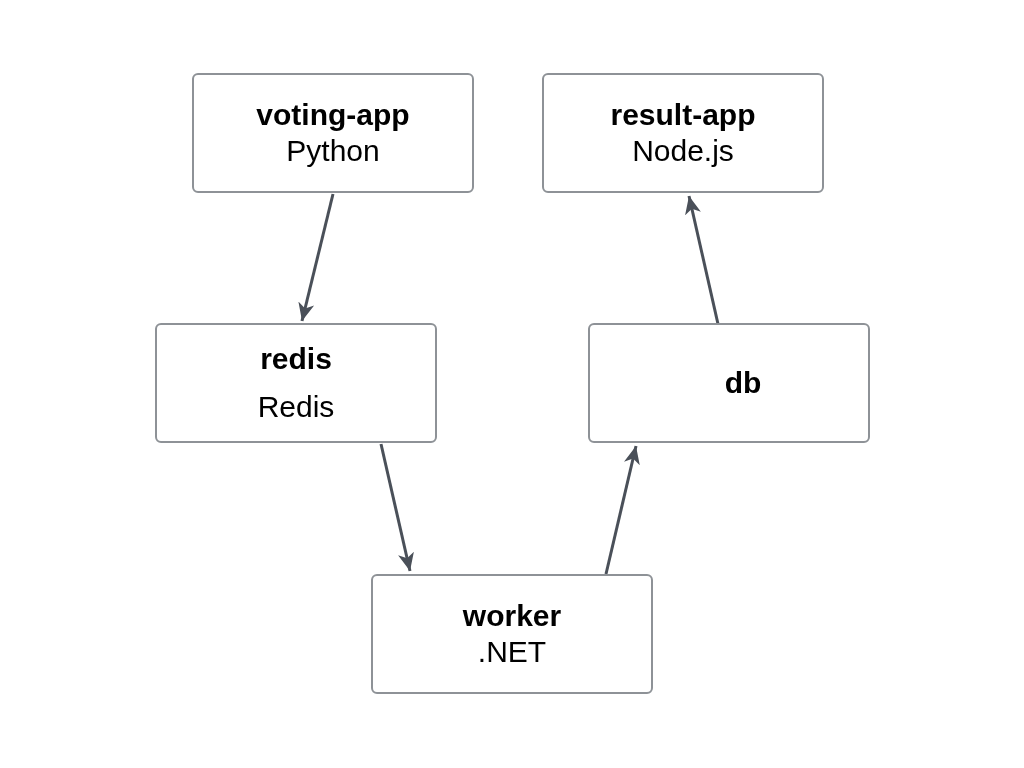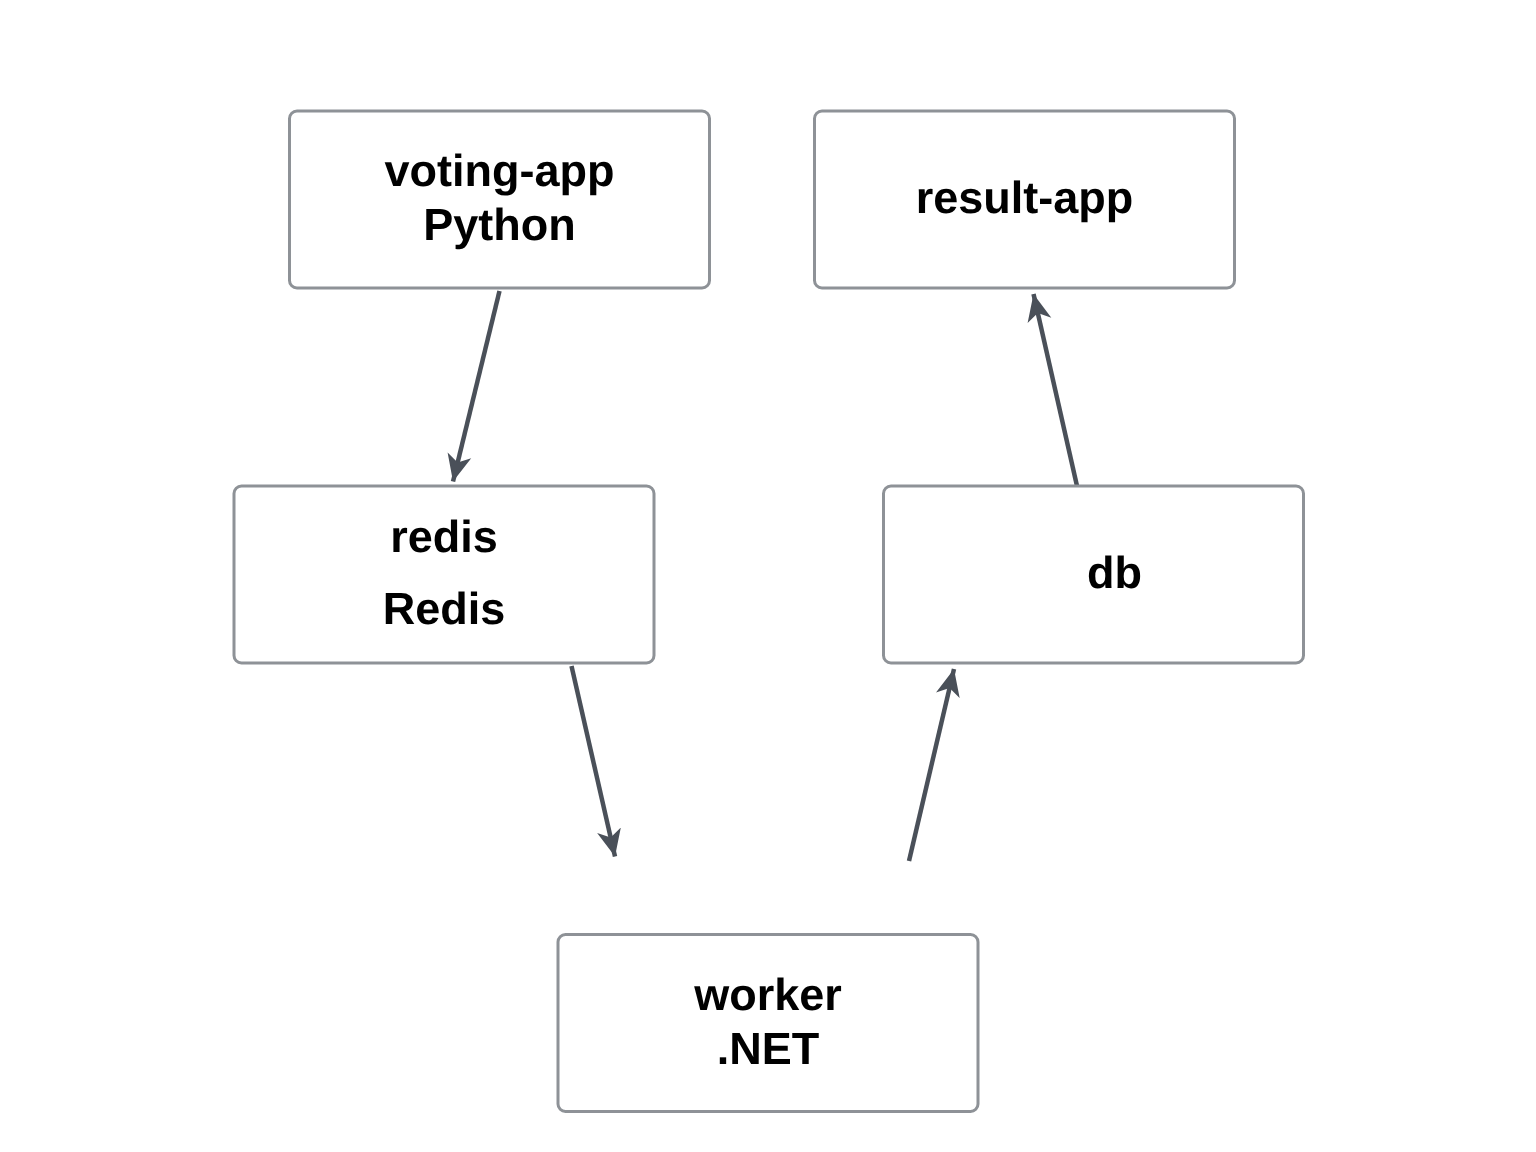--- a/index.html
+++ b/index.html
@@ -47,29 +47,29 @@
     color: var(--text-color);
   }
   .node-title {
     font-size: 30px;
     font-weight: bold;
     line-height: 36px;
     white-space: nowrap;
   }
   .node-subtitle {
     font-size: 30px;
-    font-weight: bold;
+    font-weight: normal;
     line-height: 36px;
     white-space: nowrap;
   }
   #node-voting-app { left: 192px; top: 73px; }
   #node-result-app { left: 542px; top: 73px; }
   #node-redis      { left: 155px; top: 323px; gap: 12px; }
   #node-db         { left: 588px; top: 323px; padding-left: 28px; }
-  #node-worker     { left: 371px; top: 574px; margin-top: 48px; }
+  #node-worker     { left: 371px; top: 574px; }
 </style>
 </head>
 <body>
 
 <div class="canvas">
 
   <svg class="edge-layer" width="1024" height="768" viewBox="0 0 1024 768" xmlns="http://www.w3.org/2000/svg">
     <defs>
       <marker id="arrowhead" viewBox="0 0 10 10" refX="10" refY="5" markerWidth="6" markerHeight="6" markerUnits="strokeWidth" orient="auto">
         <path class="arrowhead-shape" d="M 0 0.5 L 10 5 L 0 9.5 L 2.8 5 Z"></path>
@@ -81,20 +81,21 @@
     <line class="edge" x1="718" y1="324" x2="689" y2="196" marker-end="url(#arrowhead)"></line>
   </svg>
 
   <div class="node" id="node-voting-app">
     <div class="node-title">voting-app</div>
     <div class="node-subtitle">Python</div>
   </div>
 
   <div class="node" id="node-result-app">
     <div class="node-title">result-app</div>
+    <div class="node-subtitle">Node.js</div>
   </div>
 
   <div class="node" id="node-redis">
     <div class="node-title">redis</div>
     <div class="node-subtitle">Redis</div>
   </div>
 
   <div class="node" id="node-db">
     <div class="node-title">db</div>
   </div>

